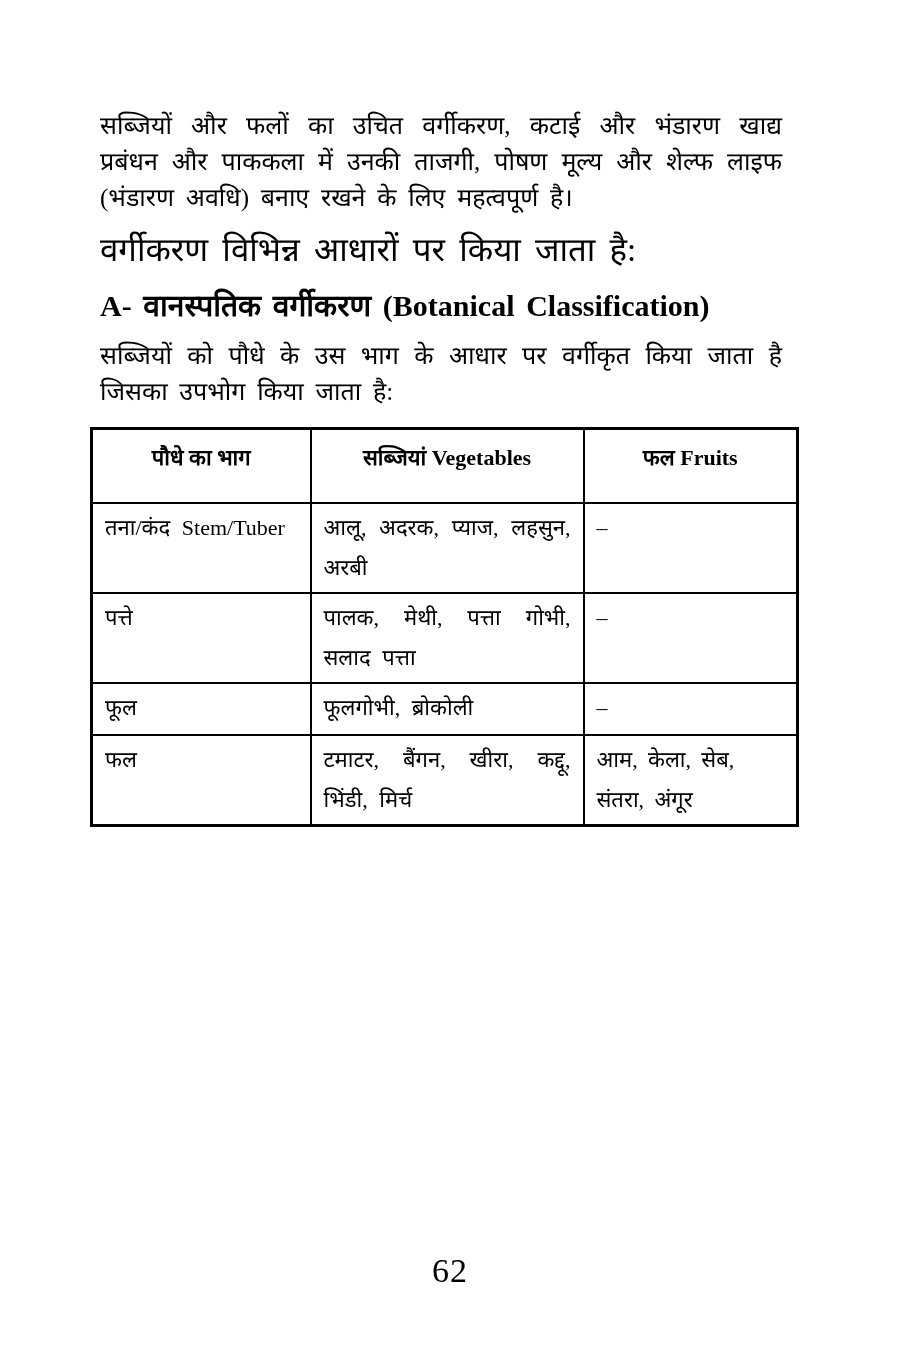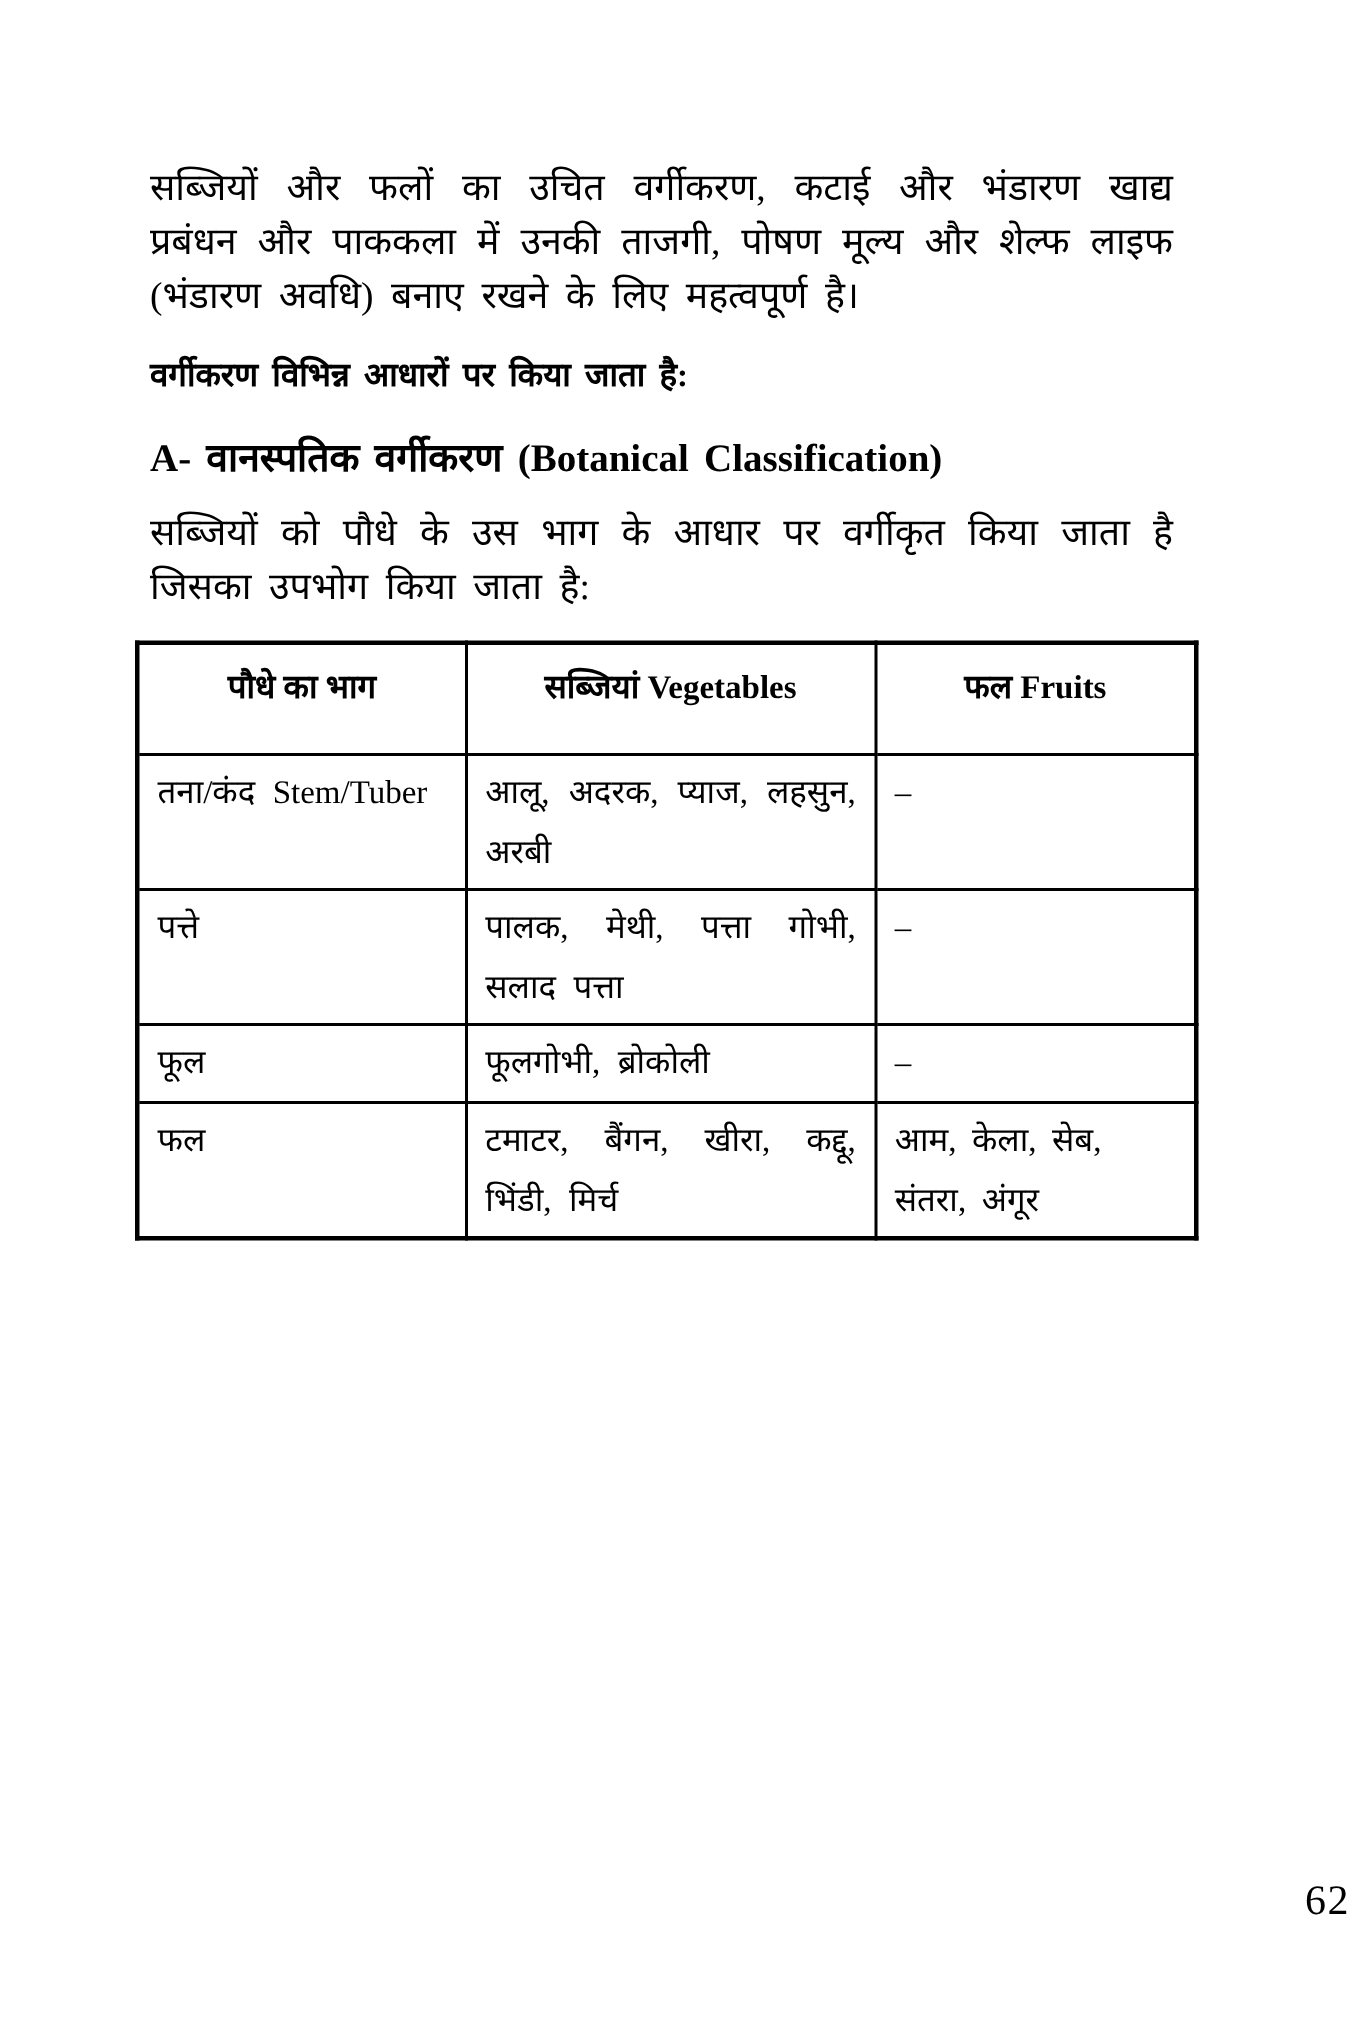--- a/index.html
+++ b/index.html
@@ -30,28 +30,27 @@
     margin: 0;
   }
   .section-heading {
     font-size: 27px;
     line-height: 37px;
     font-weight: bold;
     margin: 21px 0 0 0;
     word-spacing: 0.14em;
   }
   .basis-line {
-    font-size: 22px;
+    font-size: 33px;
     line-height: 36px;
     margin: 16px 0 0 0;
     word-spacing: 0.18em;
-    font-weight: bold;
   }
   .sub-heading {
-    font-size: 26px;
+    font-size: 30px;
     line-height: 37px;
     font-weight: bold;
     margin: 19px 0 0 0;
     word-spacing: 0.14em;
   }
   .pre-table-para {
     margin-top: 14px;
   }
   table.classification {
     border-collapse: collapse;
@@ -90,22 +89,22 @@
   tr.r-2 { height: 82px; }
   tr.r-3 { height: 74px; }
   tr.r-4 { height: 52px; }
   tr.r-5 { height: 82px; }
   tr.r-6 { height: 86px; }
   .page-number {
     position: absolute;
     left: 0;
     top: 1252px;
     width: 900px;
-    text-align: right;
-    font-size: 28px;
+    text-align: center;
+    font-size: 34px;
     letter-spacing: 1px;
   }
 </style>
 </head>
 <body>
 
 <div class="page">
   <div class="content">
 
     <p class="body-text">सब्जियों और फलों का उचित वर्गीकरण, कटाई और भंडारण खाद्य प्रबंधन और पाककला में उनकी ताजगी, पोषण मूल्य और शेल्फ लाइफ (भंडारण अवधि) बनाए रखने के लिए महत्वपूर्ण है।</p>

